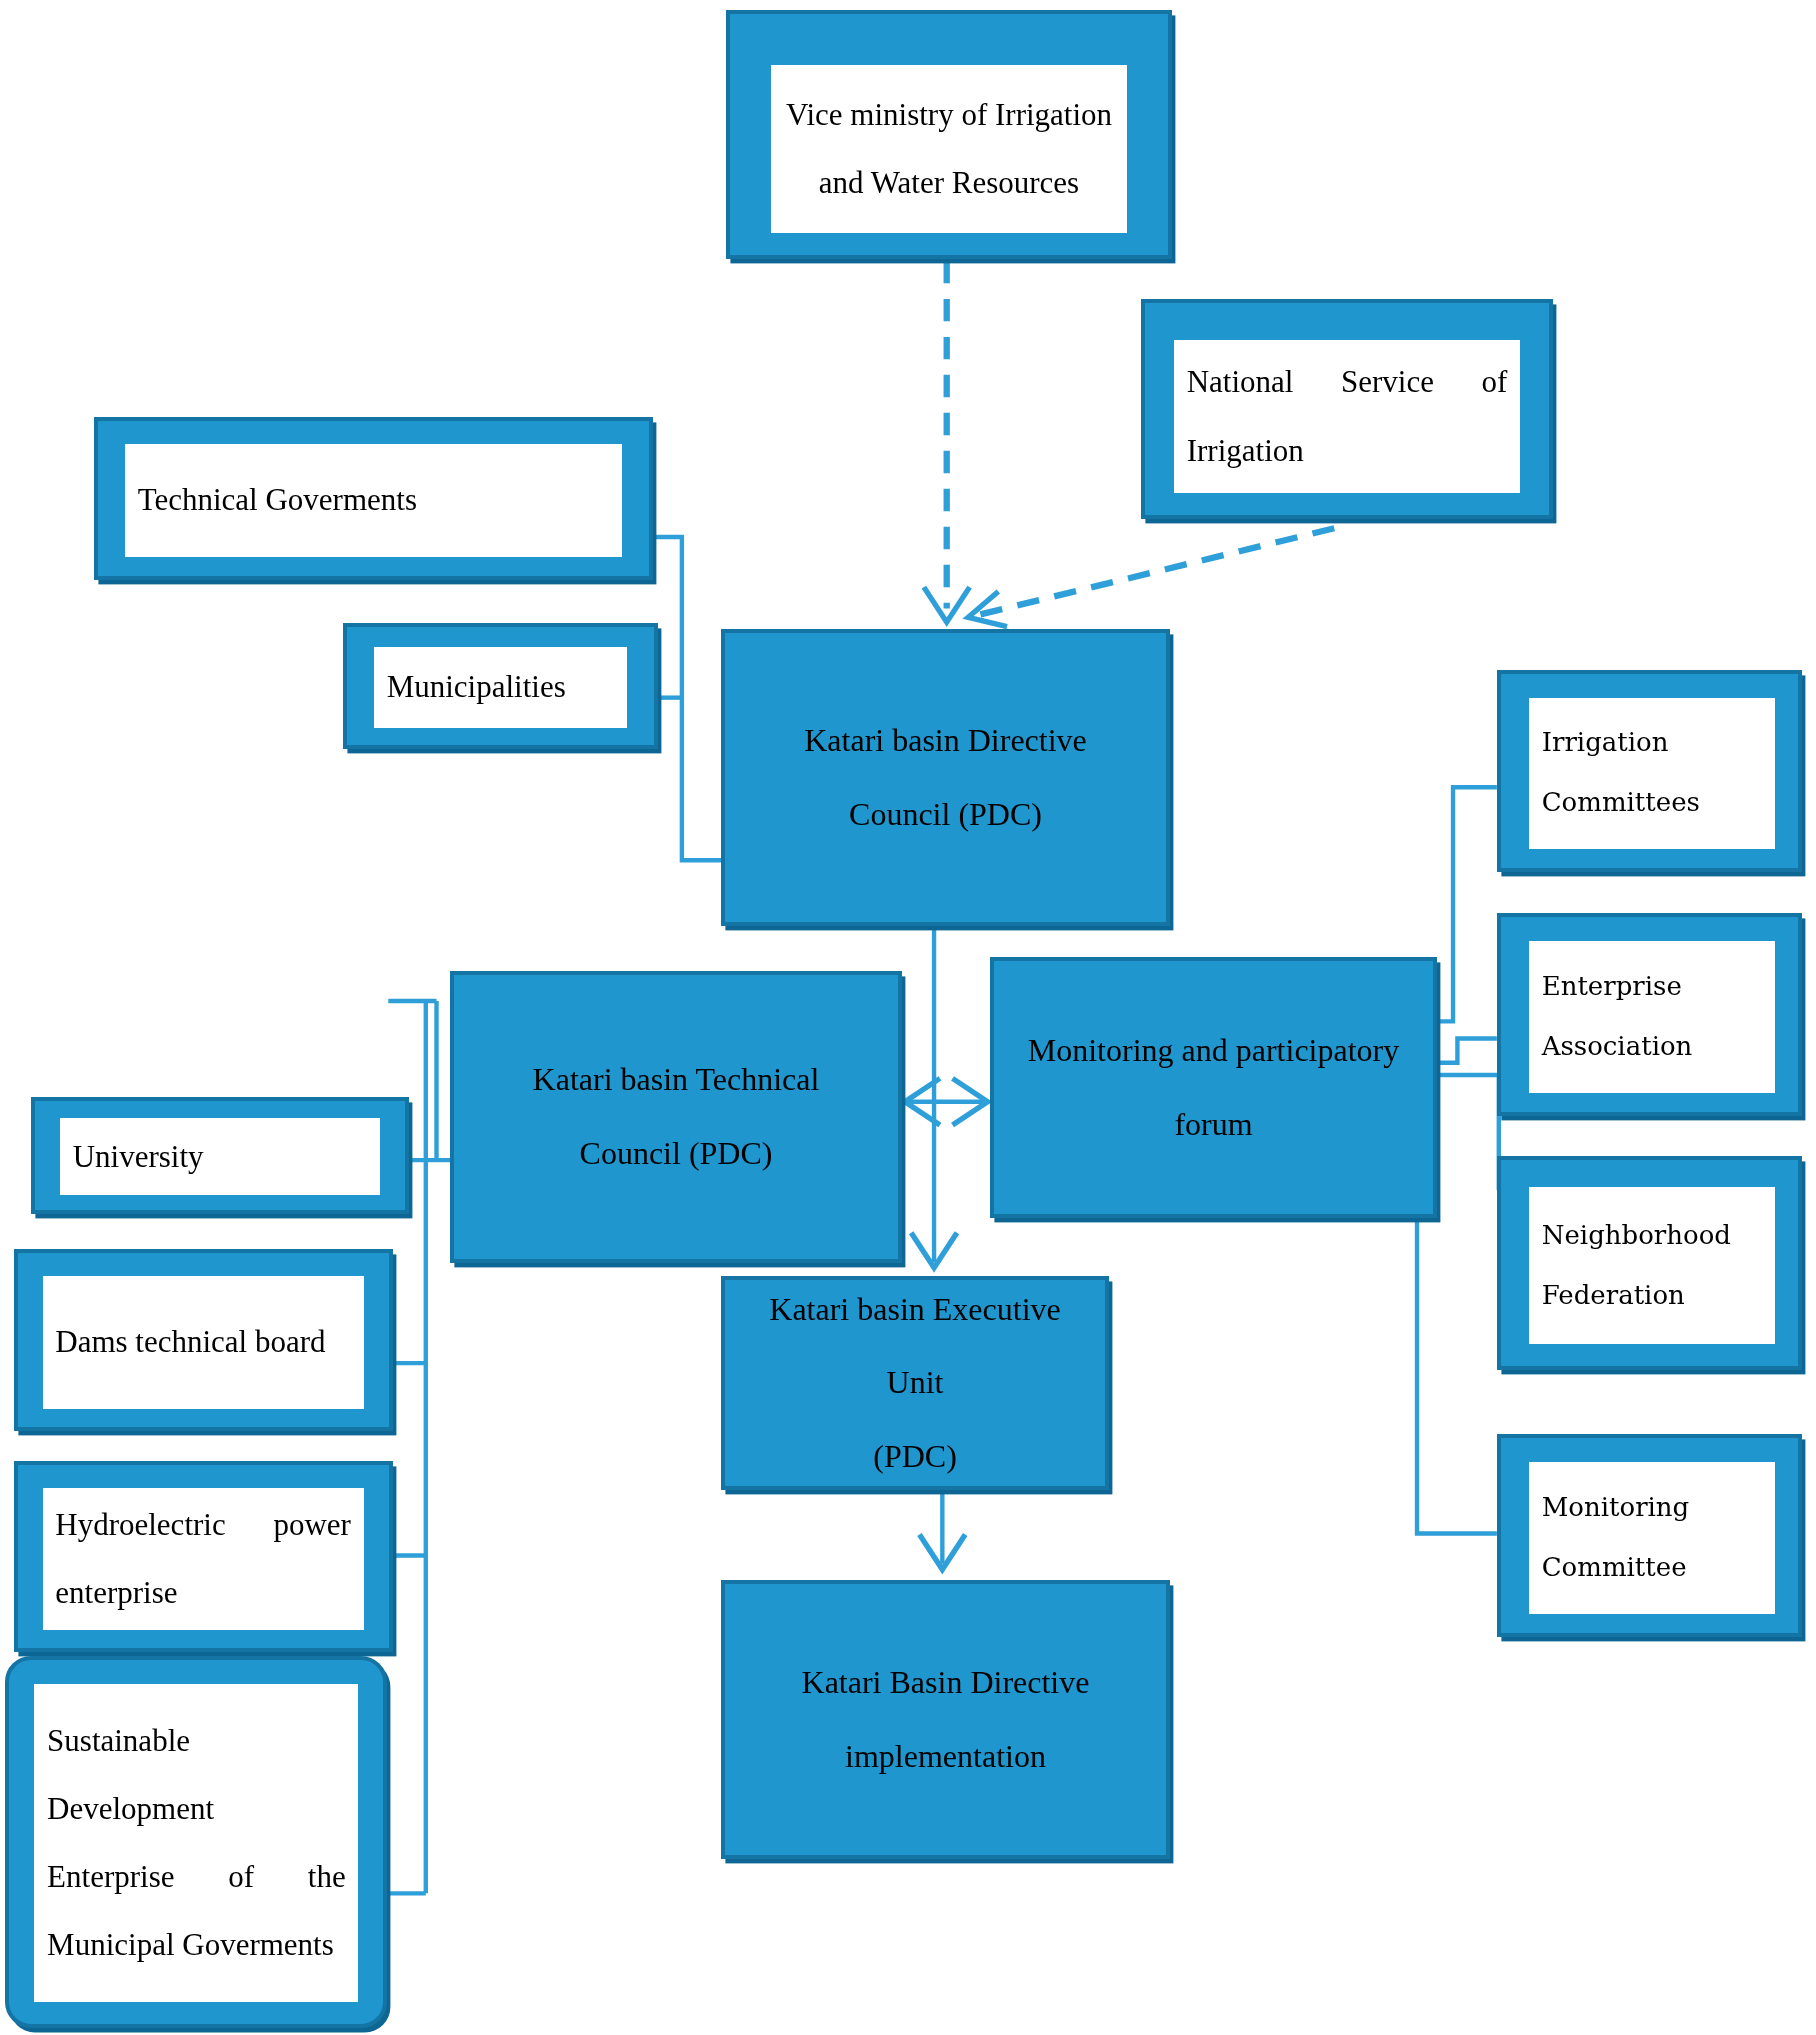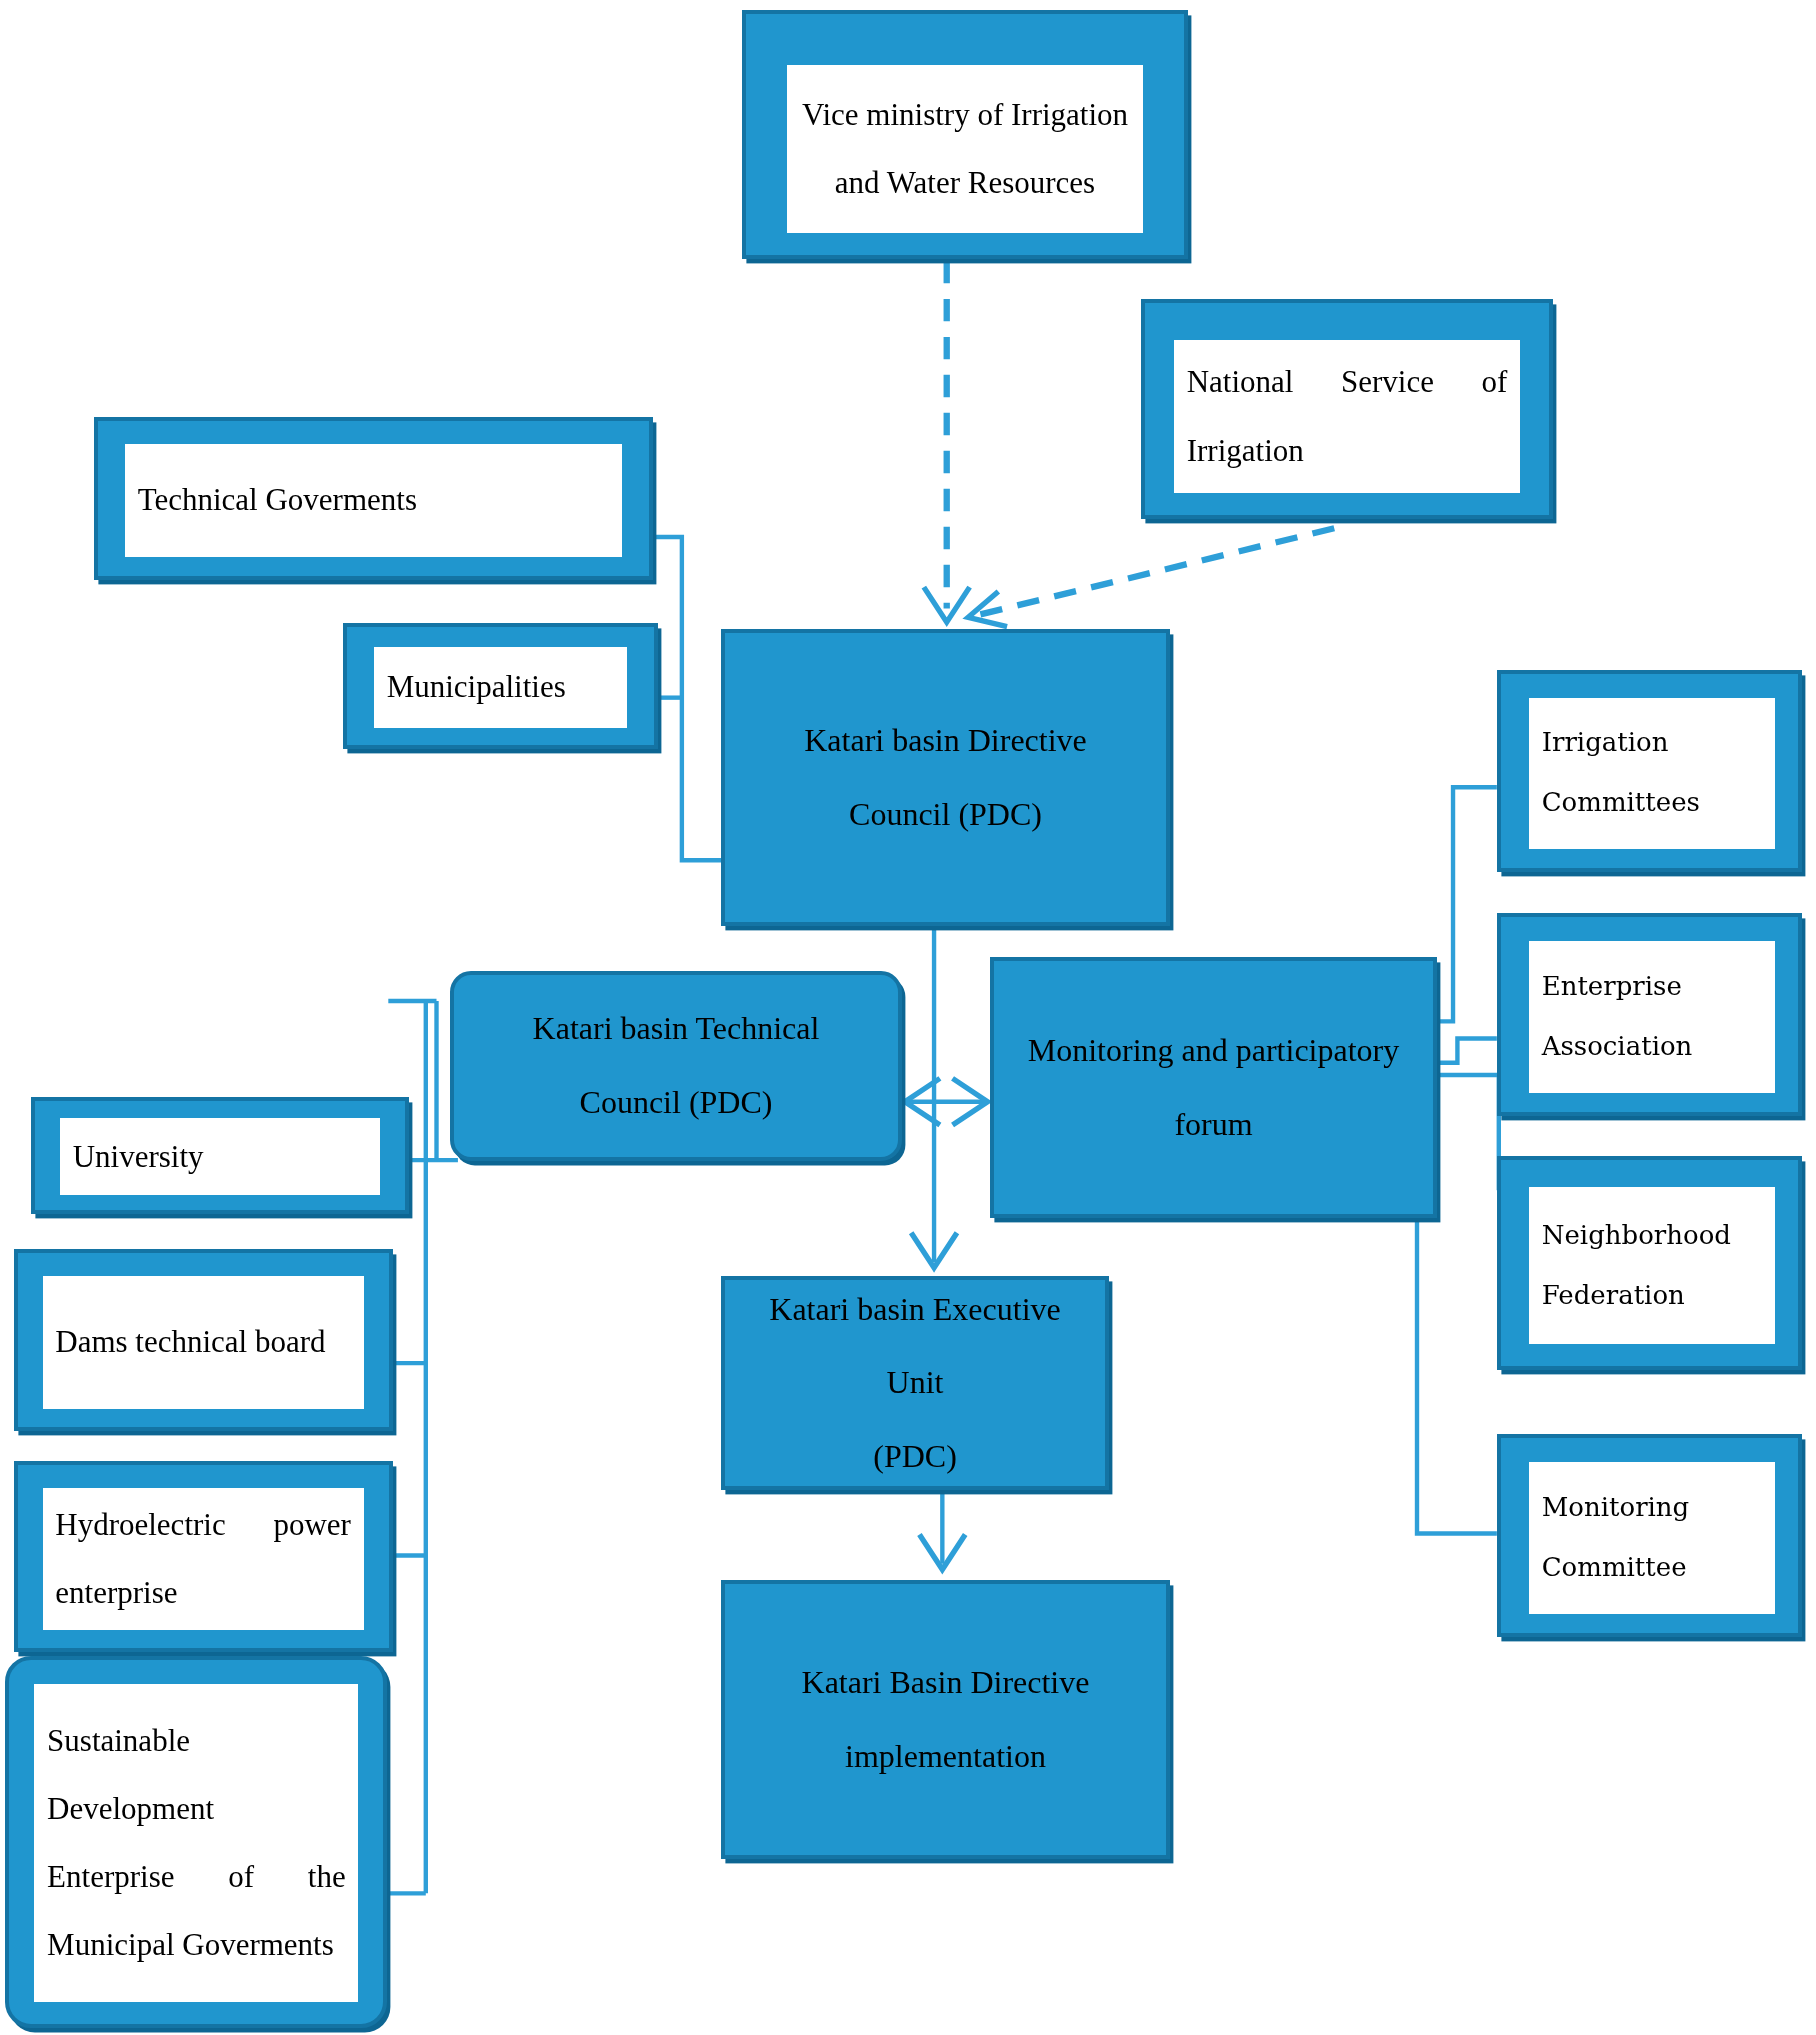--- a/index.html
+++ b/index.html
@@ -77,21 +77,21 @@
       <path class="wire" d="M2946 2183 H2993 V2133 H3074"></path>
     </g>
     <g>
       <path class="wire" d="M2946 2208 H3078 V2445"></path>
     </g>
     <g>
       <path class="wire" d="M2910 2494 V3150 H3074"></path>
     </g>
   </svg>
 
-  <div class="box" style="left:726px;top:9.7px;width:446px;height:249px;margin-left:16px;">
+  <div class="box" style="left:726px;top:9.7px;width:446px;height:249px;">
     <div class="panel" style="inset:51px 41px 22px 41px;">
       <div class="txt lines center">Vice ministry of Irrigation
 and Water Resources</div>
     </div>
   </div>
 
   <div class="box" style="left:1141px;top:299px;width:412px;height:220px;">
     <div class="panel" style="inset:37px 29px 22px 29px;">
       <div class="txt justify">National Service of Irrigation</div>
     </div>
@@ -107,21 +107,21 @@
     <div class="panel" style="inset:19.5px 27px 17px 27px;">
       <div class="txt">Municipalities</div>
     </div>
   </div>
 
   <div class="box solid" style="left:721px;top:629px;width:449px;height:297px;">
     <div class="txt lines center">Katari basin Directive
 Council (PDC)</div>
   </div>
 
-  <div class="box solid" style="left:450px;top:971px;width:452px;height:190px;border-radius:21px;">
+  <div class="box solid" style="left:450px;top:971px;width:452px;height:292px;">
     <div class="txt lines center">Katari basin Technical
 Council (PDC)</div>
   </div>
 
   <div class="box solid" style="left:990px;top:957px;width:447px;height:261px;">
     <div class="txt lines center">Monitoring and participatory
 forum</div>
   </div>
 
   <div class="box solid" style="left:721px;top:1276px;width:388px;height:214px;">

